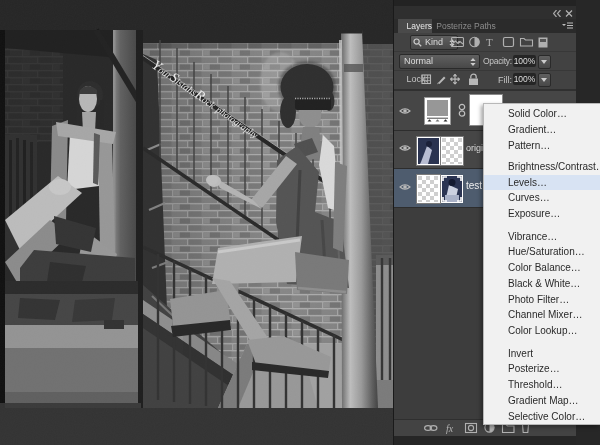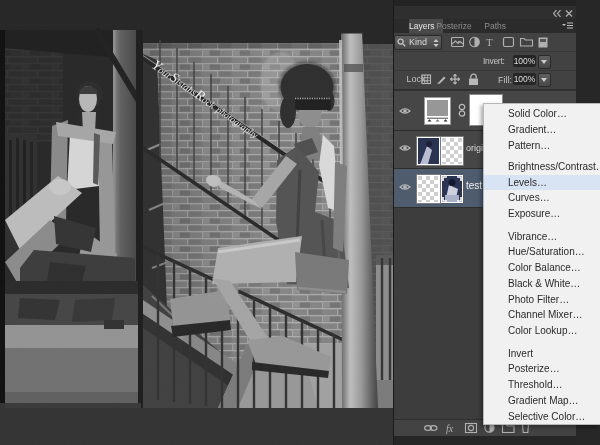--- a/index.html
+++ b/index.html
@@ -217,29 +217,29 @@
 
   <div class="abs" style="left:393px;top:0;width:183px;height:445px;background:#424242;border-left:1px solid #1a1a1a;box-sizing:border-box;">
     <div class="abs" style="left:0;top:0;width:182px;height:6px;background:#232323;"></div>
     <div class="abs" style="left:0;top:6px;width:182px;height:13px;background:#2f2f2f;"></div>
     <svg class="abs" style="left:159px;top:10px" width="20" height="7" viewBox="0 0 20 7">
       <path d="M3.5,0 L0.5,3.5 L3.5,7 M7.5,0 L4.5,3.5 L7.5,7" stroke="#a8a8a8" stroke-width="1.2" fill="none"></path>
       <path d="M13,0.5 L19,6.5 M19,0.5 L13,6.5" stroke="#b2b2b2" stroke-width="1.2"></path>
     </svg>
 
     <div class="abs" style="left:0;top:19px;width:182px;height:14px;background:#2b2b2b;"></div>
-    <div class="abs" style="left:15px;top:19px;width:34px;height:14px;background:#4a4a4a;color:#e8e8e8;font-size:8.5px;line-height:14px;text-align:left;">Layers</div>
+    <div class="abs" style="left:4px;top:19px;width:34px;height:14px;background:#4a4a4a;color:#e8e8e8;font-size:8.5px;line-height:14px;text-align:right;">Layers</div>
     <div class="abs" style="left:38px;top:19px;width:44px;height:14px;color:#8d8d8d;font-size:8.5px;line-height:14px;text-align:center;">Posterize</div>
-    <div class="abs" style="left:80px;top:19px;width:32px;height:14px;color:#8d8d8d;font-size:8.5px;line-height:14px;text-align:right;">Paths</div>
+    <div class="abs" style="left:80px;top:19px;width:32px;height:14px;color:#8d8d8d;font-size:8.5px;line-height:14px;text-align:left;">Paths</div>
     <svg class="abs" style="left:168px;top:22px" width="12" height="8" viewBox="0 0 12 8">
       <path d="M0,2 L4,2 L2,4 Z" fill="#bdbdbd"></path>
       <path d="M5,1 H11 M5,3.5 H11 M5,6 H11" stroke="#bdbdbd" stroke-width="1.2"></path>
     </svg>
 
-    <div class="abs" style="left:0;top:35px;width:46px;height:13px;background:linear-gradient(#606060,#484848);border:1px solid #2a2a2a;border-radius:2px;color:#dcdcdc;font-size:9px;line-height:13px;">
+    <div class="abs" style="left:16px;top:35px;width:46px;height:13px;background:linear-gradient(#606060,#484848);border:1px solid #2a2a2a;border-radius:2px;color:#dcdcdc;font-size:9px;line-height:13px;">
       <svg class="abs" style="left:2px;top:2px" width="9" height="9" viewBox="0 0 9 9">
           <circle cx="3.6" cy="3.6" r="2.6" fill="none" stroke="#ccc" stroke-width="1.2"></circle>
           <line x1="5.6" y1="5.6" x2="8.2" y2="8.2" stroke="#ccc" stroke-width="1.3"></line>
         </svg>
       <span style="position:absolute;left:14px;top:0;">Kind</span>
       <svg class="abs" style="right:2px;top:2.5px" width="6" height="8" viewBox="0 0 6 8">
           <path d="M3,0 L5.6,3 H0.4 Z M3,8 L0.4,5 H5.6 Z" fill="#ccc"></path>
         </svg>
     </div>
     <svg class="abs" style="left:57px;top:36px" width="100" height="12" viewBox="0 0 100 12">
@@ -257,21 +257,27 @@
       <g transform="translate(69,0)">
           <path d="M0.5,2.5 L4,2.5 L5.5,4 L12.5,4 L12.5,10 L0.5,10 Z" fill="none" stroke="#b0b0b0" stroke-width="1.1"></path>
         </g>
       <g transform="translate(87,1)">
           <rect x="0.5" y="0.5" width="9" height="10" fill="#b0b0b0"></rect>
           <rect x="2" y="2" width="6" height="3" fill="#555"></rect>
         </g>
     </svg>
     <div class="abs" style="left:0;top:51px;width:182px;height:1px;background:#383838;"></div>
 
-    <div class="abs" style="left:89px;top:55px;width:32px;height:12px;color:#c4c4c4;font-size:8.5px;line-height:12px;letter-spacing:-0.3px;">Invert:</div>
+    <div class="abs" style="left:5px;top:54px;width:79px;height:13px;background:linear-gradient(#606060,#484848);border:1px solid #2a2a2a;border-radius:2px;color:#dcdcdc;font-size:9px;line-height:13px;">
+      <span style="position:absolute;left:4px;top:0;">Normal</span>
+      <svg class="abs" style="right:3px;top:2.5px" width="6" height="8" viewBox="0 0 6 8">
+          <path d="M3,0 L5.6,3 H0.4 Z M3,8 L0.4,5 H5.6 Z" fill="#ccc"></path>
+        </svg>
+    </div>
+    <div class="abs" style="left:89px;top:55px;width:32px;height:12px;color:#c4c4c4;font-size:8.5px;line-height:12px;letter-spacing:-0.3px;">Opacity:</div>
     <div class="abs" style="left:119px;top:55px;width:23px;height:12px;background:#252525;border-radius:2px;color:#dedede;font-size:8.5px;line-height:12px;text-align:center;">100%</div>
     <div class="abs" style="left:144px;top:55px;width:11px;height:12px;background:linear-gradient(#606060,#484848);border:1px solid #2a2a2a;border-radius:2px;">
       <svg class="abs" style="left:2px;top:4px" width="6" height="4" viewBox="0 0 6 4">
           <path d="M0,0 H6 L3,4 Z" fill="#ccc"></path>
         </svg>
     </div>
     <div class="abs" style="left:0;top:70px;width:182px;height:1px;background:#383838;"></div>
 
     <div class="abs" style="left:4px;top:73px;width:30px;height:13px;color:#c4c4c4;font-size:9px;line-height:13px;text-align:right;">Lock:</div>
     <svg class="abs" style="left:27px;top:73px" width="62" height="13" viewBox="0 0 62 13">

